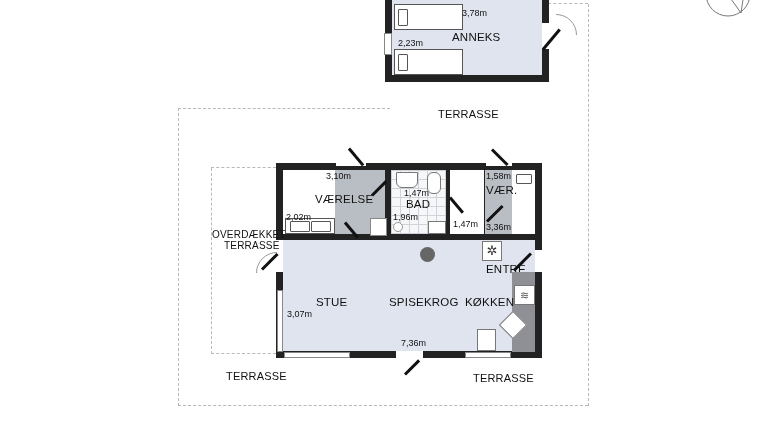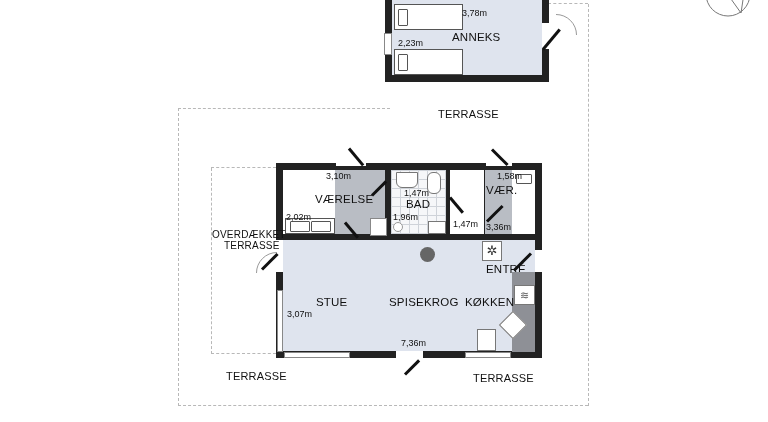--- a/index.html
+++ b/index.html
@@ -90,21 +90,21 @@
 
   <div class="white" style="left:450px;top:170px;width:34px;height:64px;"></div>
   <div class="dim" style="left:453px;top:172px;margin-left:32px;">0,97m</div>
   <div class="dim" style="left:453px;top:219px;">1,47m</div>
   <div class="door" style="left:450px;top:196px;width:20px;transform:rotate(50deg);"></div>
 
   <div class="floor-dark" style="left:485px;top:170px;width:27px;height:64px;"></div>
   <div class="white" style="left:512px;top:170px;width:23px;height:64px;"></div>
   <div class="pillow" style="left:516px;top:174px;width:14px;height:8px;"></div>
   <div class="lbl" style="left:486px;top:184px;">VÆR.</div>
-  <div class="dim" style="left:486px;top:171px;padding-left:11px;">1,58m</div>
+  <div class="dim" style="left:486px;top:171px;">1,58m</div>
   <div class="dim" style="left:486px;top:222px;">3,36m</div>
   <div class="white" style="left:486px;top:160px;width:26px;height:6px;"></div>
   <div class="door" style="left:492px;top:148px;width:22px;transform:rotate(45deg);"></div>
   <div class="door" style="left:487px;top:220px;width:22px;transform:rotate(-45deg);"></div>
 
   <div class="abs" style="left:420px;top:247px;width:15px;height:15px;border-radius:50%;background:#666;"></div>
   <div class="fixture" style="left:482px;top:241px;width:18px;height:18px;text-align:center;font-size:13px;line-height:18px;color:#333;">✲</div>
   <div class="lbl" style="left:486px;top:263px;">ENTRÉ</div>
   <div class="white" style="left:535px;top:250px;width:7px;height:22px;"></div>
   <div class="door" style="left:514px;top:269px;width:24px;transform:rotate(-45deg);"></div>

